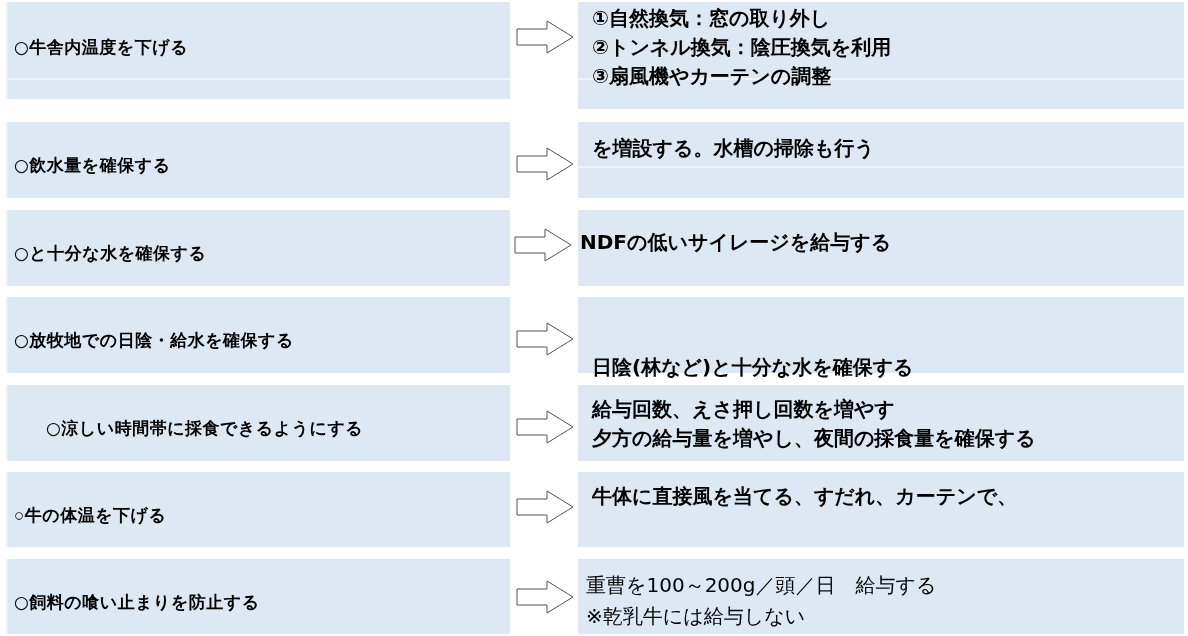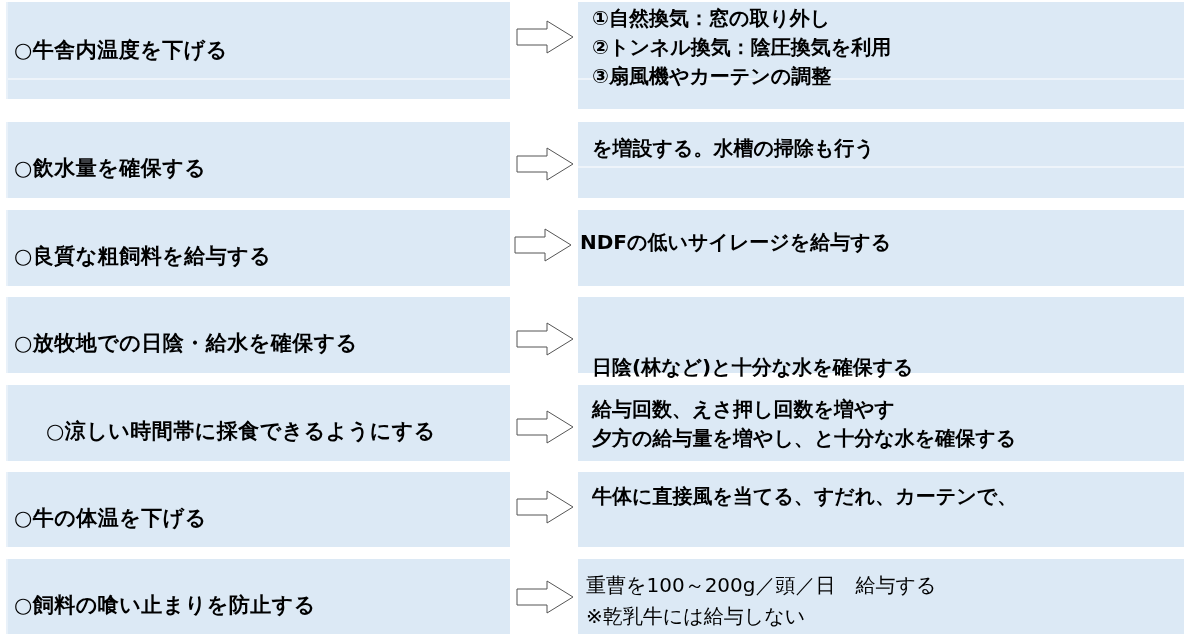--- a/index.html
+++ b/index.html
@@ -15,21 +15,21 @@
   }
   .left {
     left: 6px; width: 504px;
     border-left: 2px solid #e9f1f9;
   }
   .right {
     left: 578px; width: 606px;
   }
   .ltext {
     position: absolute; left: 6px;
-    font-size: 21px; font-weight: bold; letter-spacing: 0.5px;
+    font-size: 17px; font-weight: bold; letter-spacing: 0.5px;
     white-space: nowrap;
   }
   .rtext {
     position: absolute; left: 14px;
     font-size: 20px; font-weight: bold; line-height: 29px;
     white-space: nowrap;
   }
   .rtext div { white-space: nowrap; }
   .arrow {
     position: absolute; width: 58px; height: 34px;
@@ -64,21 +64,21 @@
   <polygon points="1,9 31,9 31,1 57,17 31,33 31,25 1,25" fill="#fff" stroke="#555" stroke-width="1"></polygon>
 </svg>
 <div class="box right" style="top:122px;height:76px;">
   <div class="sep" style="top:44px;"></div>
   <div class="rtext" style="top:12px;">
     <div>を増設する。水槽の掃除も行う</div>
   </div>
 </div>
 
 <div class="box left" style="top:210px;height:76px;">
-  <div class="ltext" style="top:32px;">○良質な粗飼料を給与する</div>
+  <div class="ltext" style="top:32px;">○と十分な水を確保する</div>
 </div>
 <svg class="arrow" style="left:514px;top:228px;" viewBox="0 0 58 34">
   <polygon points="1,9 31,9 31,1 57,17 31,33 31,25 1,25" fill="#fff" stroke="#555" stroke-width="1"></polygon>
 </svg>
 <div class="box right" style="top:210px;height:76px;">
   <div class="rtext" style="top:18px;left:2px;">
     <div>NDFの低いサイレージを給与する</div>
   </div>
 </div>
 
@@ -97,26 +97,26 @@
 
 <div class="box left" style="top:385px;height:76px;">
   <div class="ltext" style="top:32px;margin-left:32px;">○涼しい時間帯に採食できるようにする</div>
 </div>
 <svg class="arrow" style="left:516px;top:410px;" viewBox="0 0 58 34">
   <polygon points="1,9 31,9 31,1 57,17 31,33 31,25 1,25" fill="#fff" stroke="#555" stroke-width="1"></polygon>
 </svg>
 <div class="box right" style="top:385px;height:76px;">
   <div class="rtext" style="top:10px;">
     <div>給与回数、えさ押し回数を増やす</div>
-    <div>夕方の給与量を増やし、と十分な水を確保する</div>
+    <div>夕方の給与量を増やし、夜間の採食量を確保する</div>
   </div>
 </div>
 
 <div class="box left" style="top:472px;height:75px;">
-  <div class="ltext" style="top:32px;">○牛の体温を下げる</div>
+  <div class="ltext" style="top:32px;font-family:Liberation Serif, serif;">○牛の体温を下げる</div>
 </div>
 <svg class="arrow" style="left:516px;top:490px;" viewBox="0 0 58 34">
   <polygon points="1,9 31,9 31,1 57,17 31,33 31,25 1,25" fill="#fff" stroke="#555" stroke-width="1"></polygon>
 </svg>
 <div class="box right" style="top:472px;height:75px;">
   <div class="rtext" style="top:10px;">
     <div>牛体に直接風を当てる、すだれ、カーテンで、</div>
   </div>
 </div>
 

